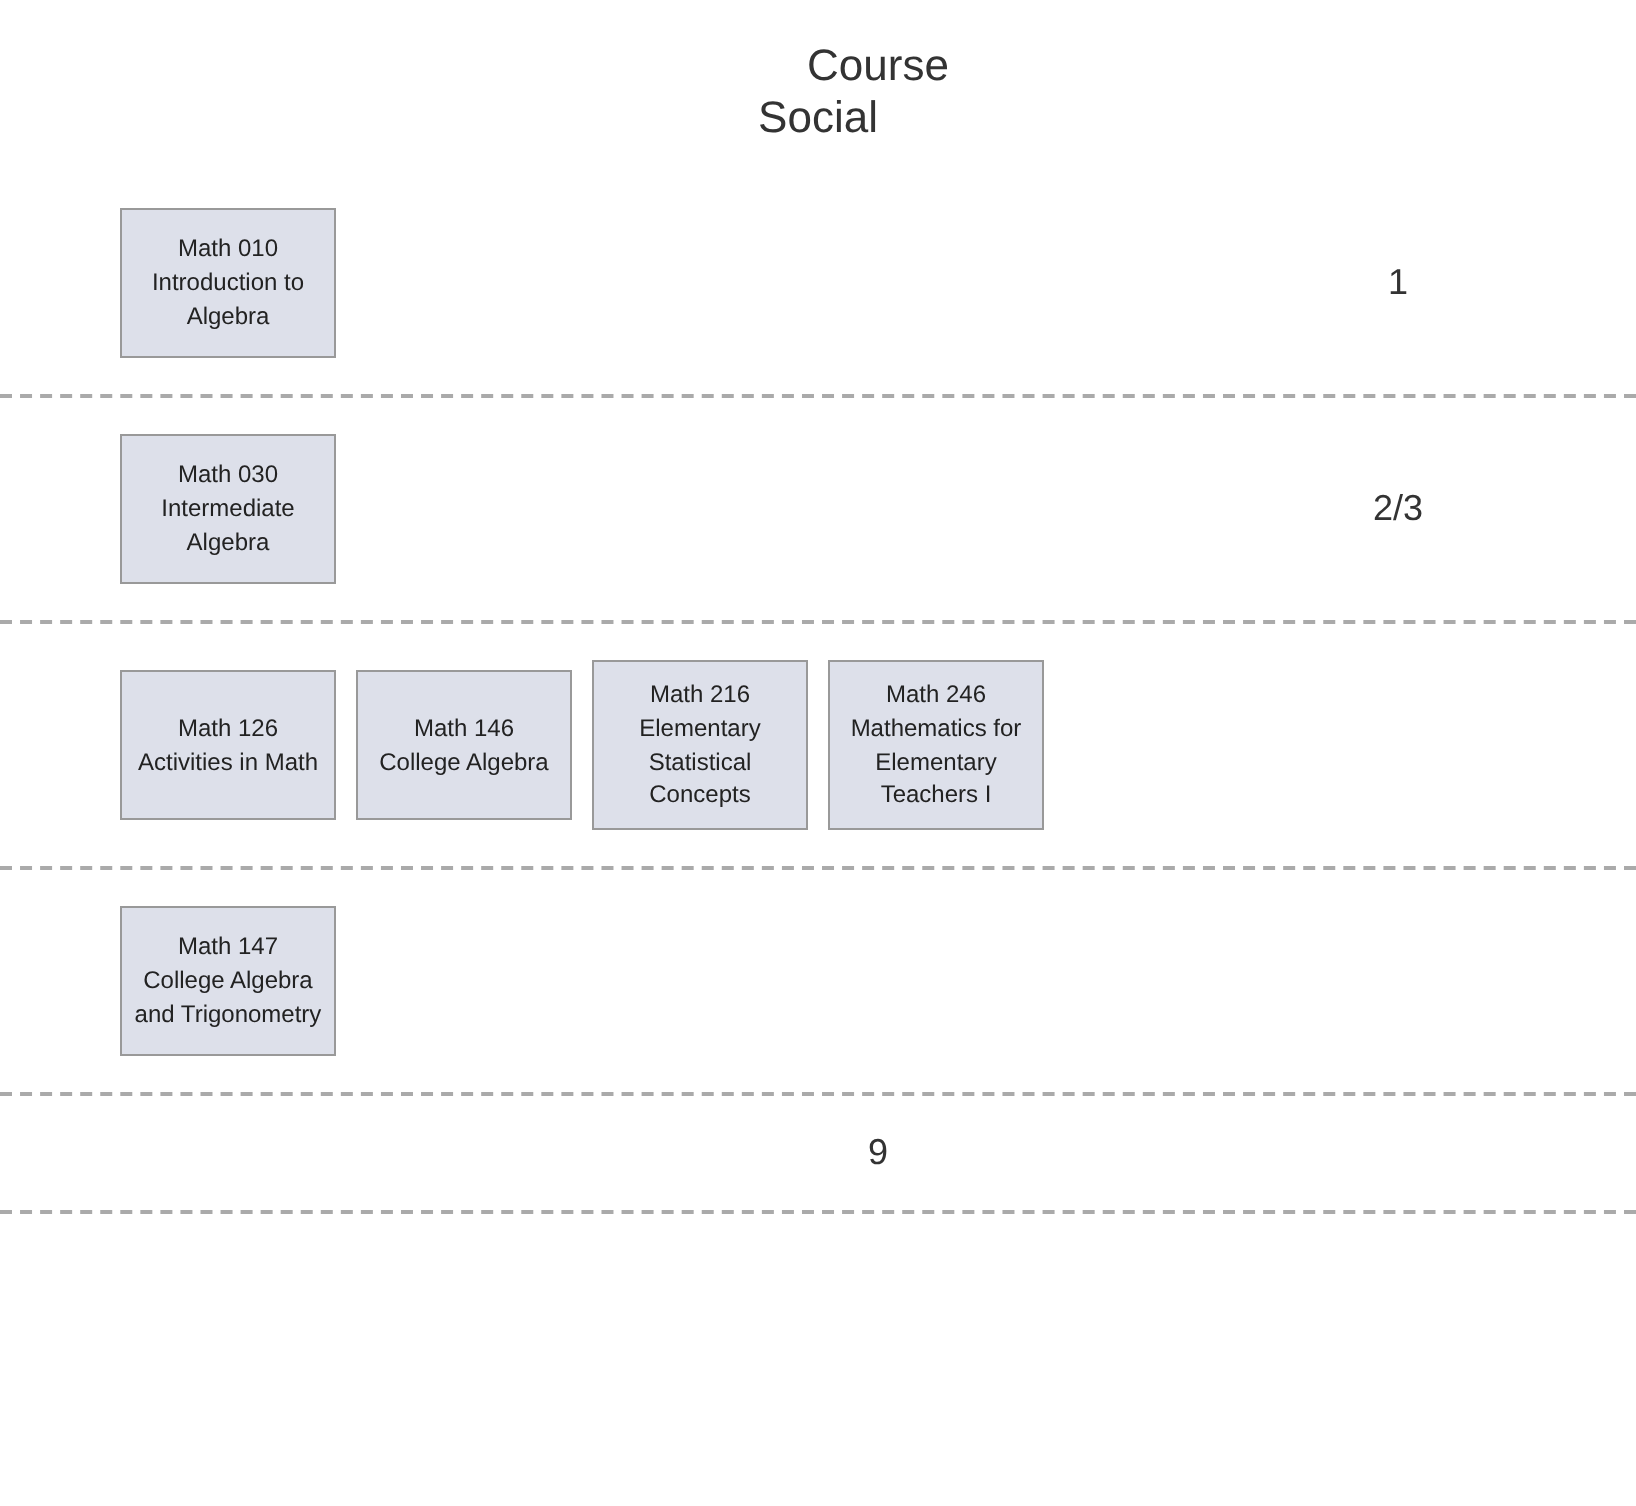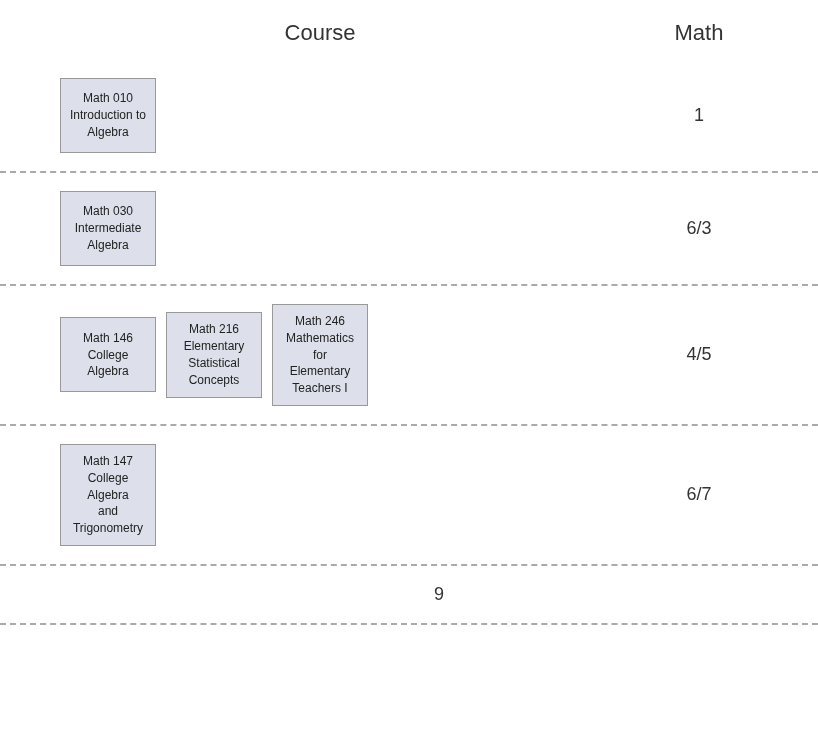--- a/index.html
+++ b/index.html
@@ -10,21 +10,21 @@
       color: #222;
       width: 818px;
       min-height: 753px;
     }
     .page {
       width: 818px;
       padding: 20px 0 20px 0;
     }
     .header-row {
       display: flex;
-      flex-direction: row;
+      flex-direction: column;
       align-items: center;
       margin-bottom: 10px;
       padding-bottom: 4px;
     }
     .header-course {
       width: 580px;
       text-align: center;
       font-size: 22px;
       color: #333;
       padding-left: 60px;
@@ -55,65 +55,64 @@
     }
     .level-area {
       flex: 1;
       text-align: center;
       font-size: 18px;
       color: #333;
     }
     .course-box {
       background: #dde0ea;
       border: 1px solid #999;
-      width: 96px;
+      width: 108px;
       min-height: 75px;
       display: flex;
       align-items: center;
       justify-content: center;
       text-align: center;
       padding: 8px 6px;
       font-size: 12px;
       line-height: 1.4;
       color: #222;
     }
   </style>
 </head>
 <body>
 
 <div class="page">
   <div class="header-row">
     <div class="header-course">Course</div>
-    <div class="header-level">Math</div>
+    <div class="header-level">Social</div>
   </div>
 
   <div id="sections-container">
       <div class="section-row">
         <div class="courses-area">
           <div class="course-box">Math 010<br>Introduction to<br>Algebra</div>
         </div>
         <div class="level-area">1</div>
       </div>
       <div class="section-row">
         <div class="courses-area">
           <div class="course-box">Math 030<br>Intermediate<br>Algebra</div>
         </div>
-        <div class="level-area">6/3</div>
+        <div class="level-area">2/3</div>
       </div>
       <div class="section-row">
         <div class="courses-area">
+          <div class="course-box">Math 126<br>Activities in Math</div>
           <div class="course-box">Math 146<br>College Algebra</div>
           <div class="course-box">Math 216<br>Elementary<br>Statistical<br>Concepts</div>
           <div class="course-box">Math 246<br>Mathematics for<br>Elementary<br>Teachers I</div>
         </div>
-        <div class="level-area">4/5</div>
       </div>
       <div class="section-row">
         <div class="courses-area">
           <div class="course-box">Math 147<br>College Algebra<br>and Trigonometry</div>
         </div>
-        <div class="level-area">6/7</div>
       </div>
       <div class="section-row">
         <div class="level-area">9</div>
       </div>
     </div>
 </div>
 
 </body></html>

